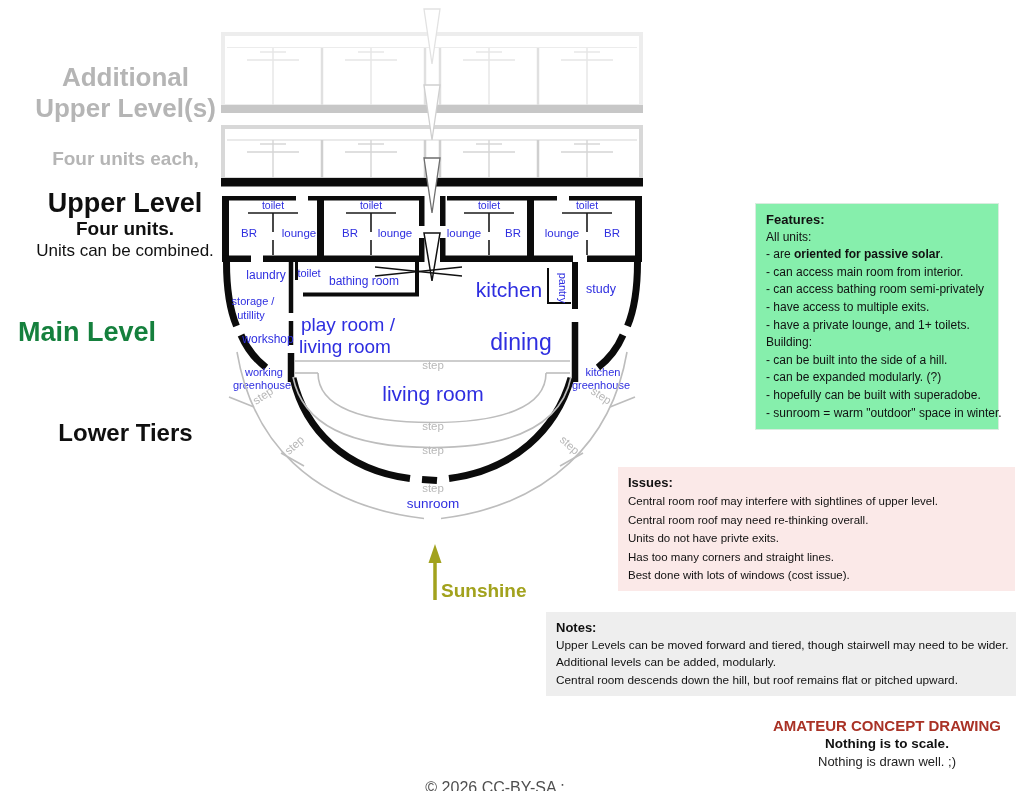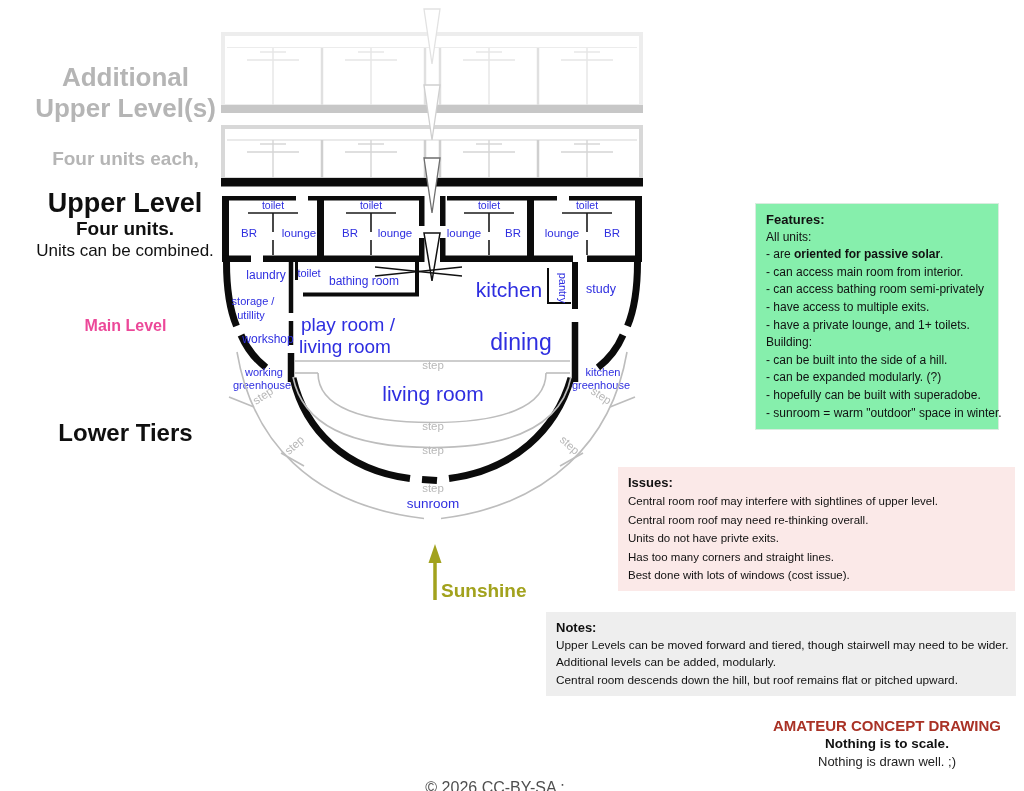--- a/index.html
+++ b/index.html
@@ -15,22 +15,22 @@
   .lbl-additional{left:18px;top:62px;width:215px;text-align:center;color:#b5b5b5;
     font-weight:bold;font-size:26px;line-height:31px;white-space:pre-line;}
   .lbl-additional-sub{left:18px;top:128px;width:215px;text-align:center;color:#b5b5b5;
     font-weight:bold;font-size:19px;margin-top:20px;}
   .lbl-upper{left:10px;top:188px;width:230px;text-align:center;color:#0f0f0f;
     font-weight:bold;font-size:27px;line-height:30px;}
   .lbl-upper-sub{left:10px;top:217px;width:230px;text-align:center;color:#0f0f0f;
     font-weight:bold;font-size:19px;line-height:24px;}
   .lbl-upper-note{left:10px;top:240px;width:230px;text-align:center;color:#111;
     font-size:17px;line-height:22px;}
-  .lbl-main{left:18px;top:317px;width:215px;text-align:center;color:#ec4899;
-    font-weight:bold;font-size:16px;}
+  .lbl-main{left:18px;top:317px;width:215px;color:#15803d;
+    font-weight:bold;font-size:27px;}
   .lbl-lower{left:18px;top:419px;width:215px;text-align:center;color:#0f0f0f;
     font-weight:bold;font-size:24px;}
 
   
   .notebox{padding:7px 10px;font-size:12px;line-height:17.6px;color:#111;}
   .notebox .bt{font-weight:bold;font-size:13px;}
   .notebox div{white-space:nowrap;}
   .box-features{left:755px;top:203px;width:222px;background:#86efac;border:1px solid #d9ecdf;}
   .box-issues{left:618px;top:443px;width:377px;background:#fbe9e8;font-size:11.5px;line-height:18.4px;margin-top:24px;}
   .box-notes{left:546px;top:612px;width:450px;background:#eeeeee;font-size:11.8px;line-height:17.5px;}

